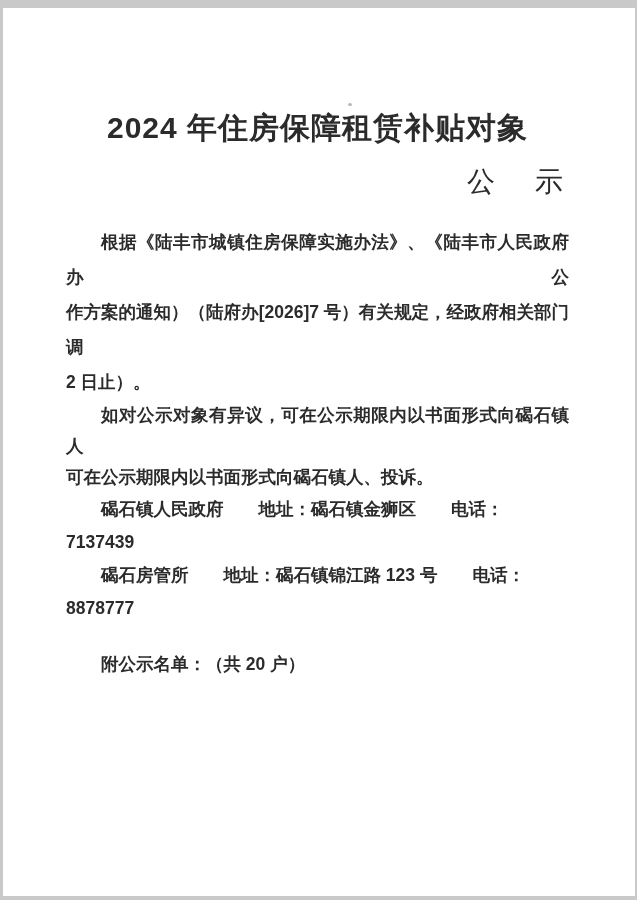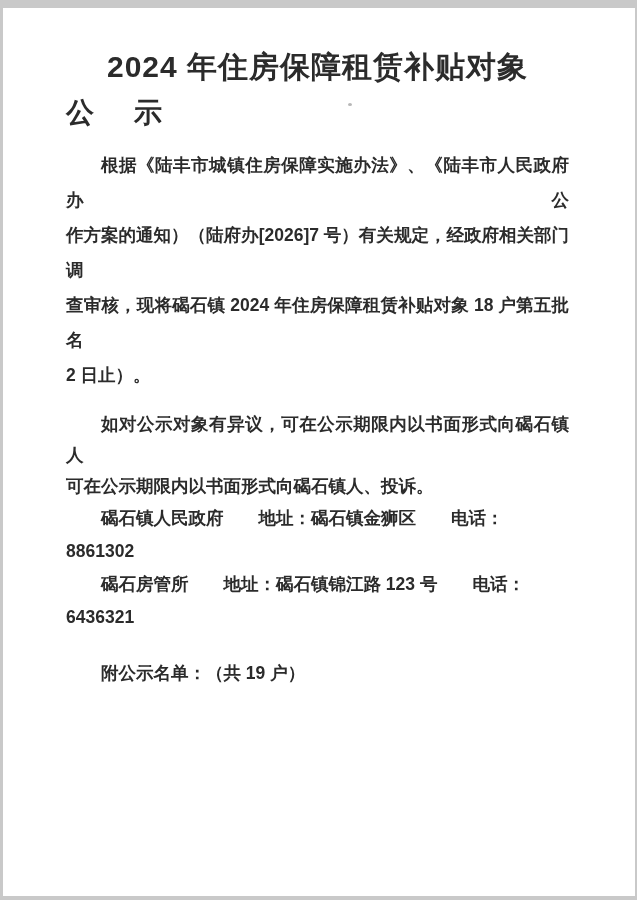--- a/index.html
+++ b/index.html
@@ -17,38 +17,38 @@
     background: #ffffff;
     color: #2b2b2b;
     overflow: hidden;
   }
   .doc {
     padding: 0 66px 0 63px;
     font-weight: 600;
   }
   .title1 {
     margin: 0;
-    padding-top: 44px;
+    padding-top: 105px;
     font-size: 30px;
     line-height: 30px;
     text-align: center;
     font-weight: 700;
     letter-spacing: 1px;
   }
   .title2 {
-    margin-top: 16px;
+    margin-top: 24px;
     font-size: 28px;
     line-height: 30px;
-    text-align: left;
-    font-weight: 700;
+    text-align: right;
+    font-weight: 400;
     letter-spacing: 6px;
   }
   .para { font-size: 17.5px; }
-  .para-1 { margin-top: 20px; line-height: 35px; }
-  .para-2 { margin-top: 16px; line-height: 31px; }
+  .para-1 { margin-top: 28px; line-height: 35px; }
+  .para-2 { margin-top: 0; line-height: 31px; }
   .para .line {
     text-align: justify;
     text-align-last: justify;
   }
   .para .line:last-child { text-align-last: left; }
   .para .line:first-child { text-indent: 2em; }
   .contacts { margin-top: 0; font-size: 17.5px; line-height: 33px; }
   .contacts .line { text-indent: 2em; white-space: pre-wrap; }
   .attachment {
     margin-top: 23px;
@@ -72,31 +72,30 @@
     <div class="scan-artifact-dot"></div>
     <div class="doc">
 
       <h1 class="title1">2024 年住房保障租赁补贴对象</h1>
 
       <div class="title2">公　示</div>
 
       <div class="para para-1">
           <div class="line">根据《陆丰市城镇住房保障实施办法》、《陆丰市人民政府办公</div>
           <div class="line">作方案的通知）（陆府办[2026]7 号）有关规定，经政府相关部门调</div>
-          <div class="line">查审核，现将碣石镇 2024 年住房保障租赁补贴对象 18 户第五批名</div>
           <div class="line">2 日止）。</div>
         </div>
 
       <div class="para para-2">
           <div class="line">如对公示对象有异议，可在公示期限内以书面形式向碣石镇人</div>
           <div class="line">可在公示期限内以书面形式向碣石镇人、投诉。</div>
         </div>
 
       <div class="contacts">
-          <div class="line">碣石镇人民政府　　地址：碣石镇金狮区　　电话：8861302</div>
-          <div class="line">碣石房管所　　地址：碣石镇锦江路 123 号　　电话：6436321</div>
+          <div class="line">碣石镇人民政府　　地址：碣石镇金狮区　　电话：7137439</div>
+          <div class="line">碣石房管所　　地址：碣石镇锦江路 123 号　　电话：8878777</div>
         </div>
 
-      <div class="attachment">附公示名单：（共 19 户）</div>
+      <div class="attachment">附公示名单：（共 20 户）</div>
 
     </div>
   </div>
 </div>
 
 </body></html>

